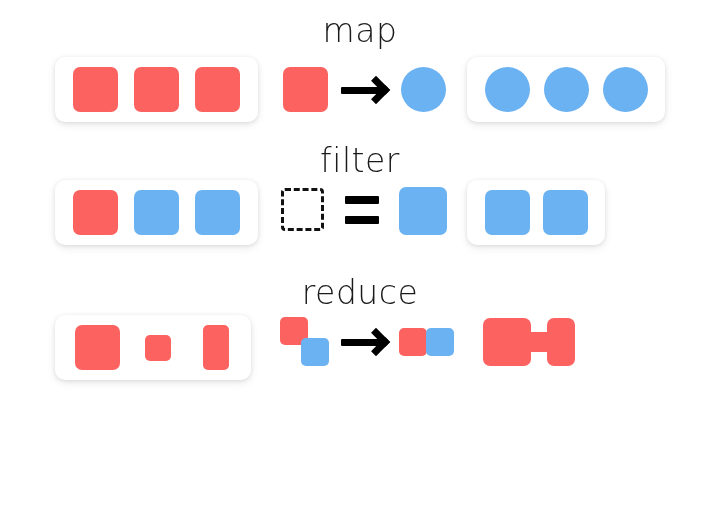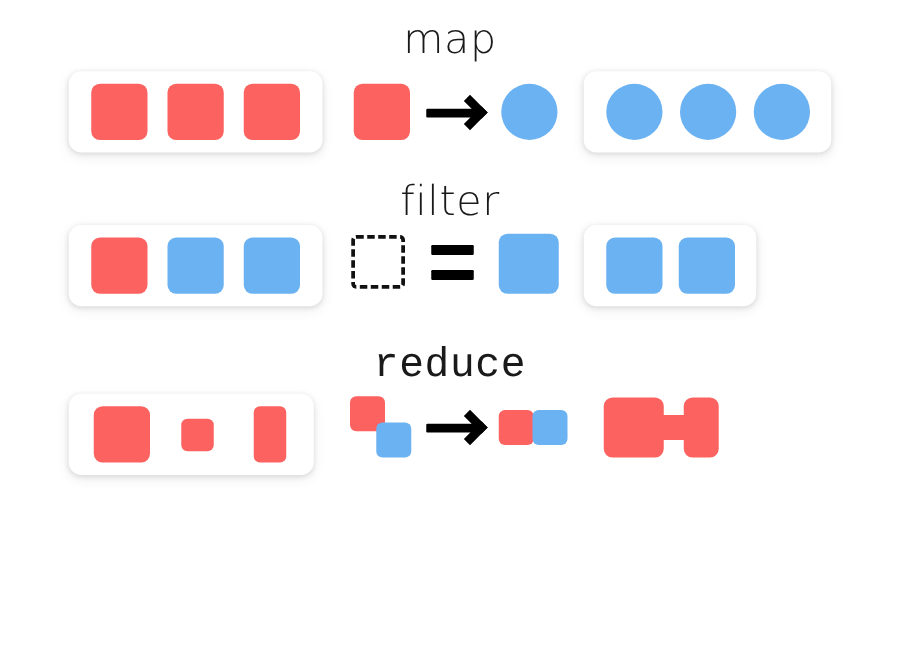--- a/index.html
+++ b/index.html
@@ -23,21 +23,21 @@
   }
 
   
   .row {
     position: absolute;
     left: 0;
     width: 720px;
   }
   .row-map    { top: 0px;   height: 130px; }
   .row-filter { top: 130px; height: 130px; }
-  .row-reduce { top: 260px; height: 130px; font-family: Liberation Mono, monospace; }
+  .row-reduce { top: 260px; height: 130px; }
   .row-find   { top: 390px; height: 130px; }
 
   
   .title {
     position: absolute;
     top: 14px;
     left: 0;
     width: 720px;
     text-align: center;
     font-size: 33px;

